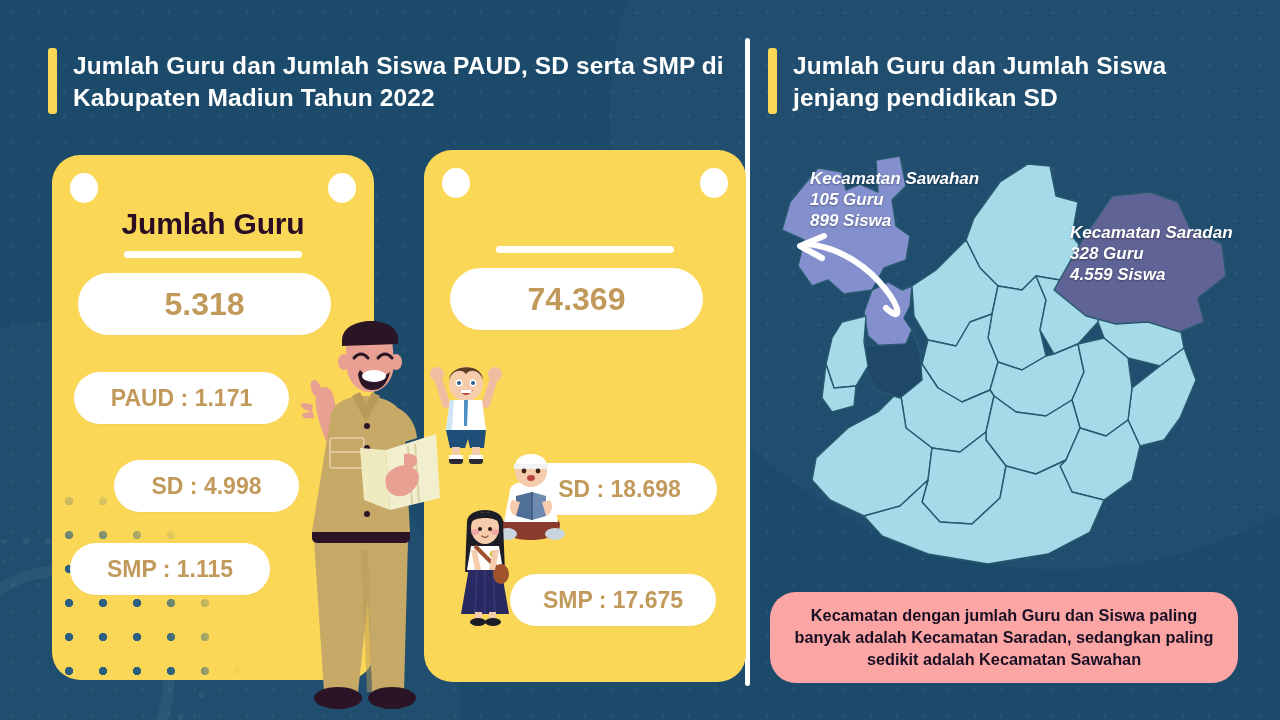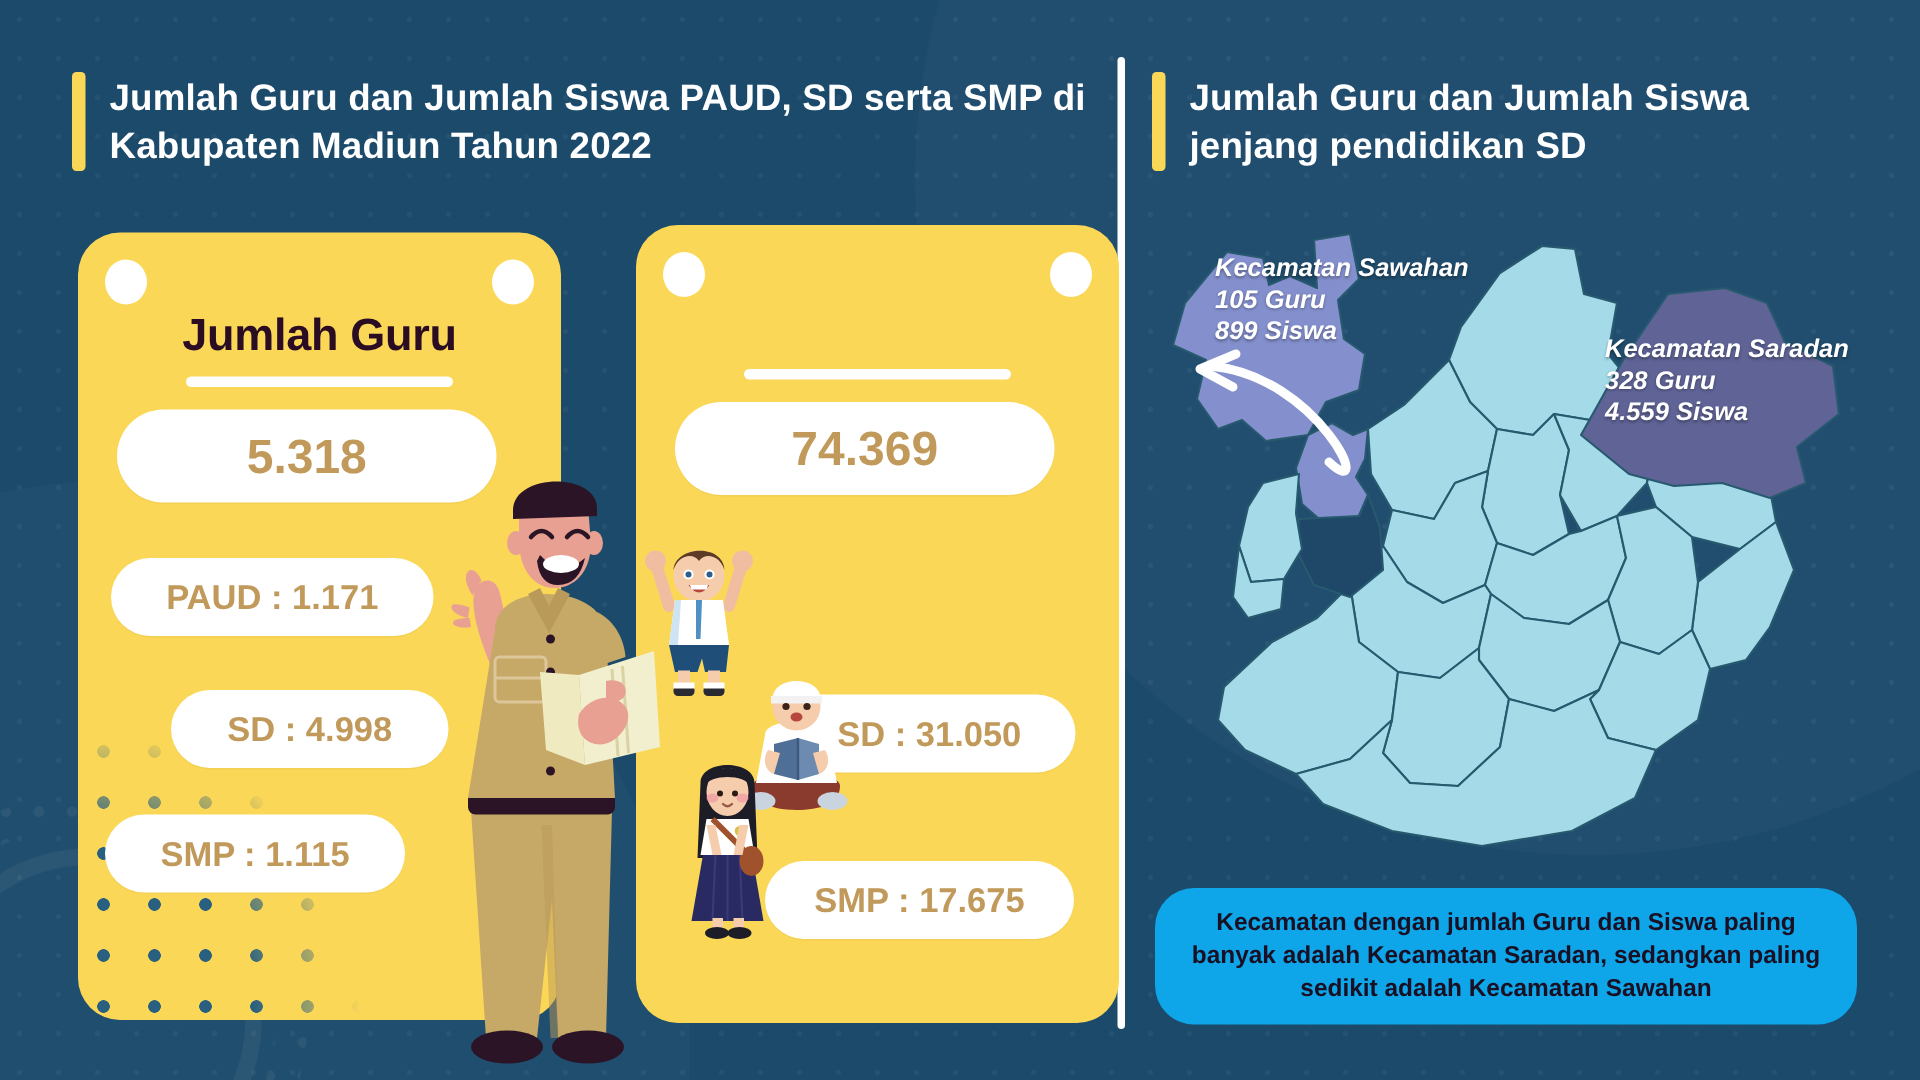--- a/index.html
+++ b/index.html
@@ -122,21 +122,21 @@
   .map-label{
     position:absolute;color:#ffffff;font-weight:bold;font-size:17px;line-height:21px;
     text-shadow:0 1px 2px rgba(0,0,0,.35);white-space:nowrap;font-style:italic;
   }
   #label-sawahan{left:50px;top:28px;}
   #label-saradan{left:310px;top:82px;}
 
   
   #caption{
     position:absolute;left:770px;top:592px;width:468px;
-    background:#0ea5e9;border-radius:26px;
+    background:#fca5a5;border-radius:26px;
     padding:12px 14px 13px;box-sizing:border-box;
     color:#1a1024;font-weight:bold;font-size:16.3px;line-height:22px;
     text-align:center;
   }
 </style>
 </head>
 <body>
 
 <div class="bg-arc a1"></div>
 <div class="bg-arc a2"></div>
@@ -168,21 +168,21 @@
   <div class="pill sm" id="guru-sd">SD : 4.998</div>
   <div class="pill sm" id="guru-smp">SMP : 1.115</div>
 </div>
 
 <div class="card" id="card-siswa">
   <div class="punch l"></div>
   <div class="punch r"></div>
   <div class="card-rule"></div>
 
   <div class="pill big" id="siswa-total">74.369</div>
-  <div class="pill sm" id="siswa-sd">SD : 31.050</div>
+  <div class="pill sm" id="siswa-sd">SD : 18.698</div>
   <div class="pill sm" id="siswa-smp">SMP : 17.675</div>
 </div>
 
 <svg class="illus" id="teacher" viewBox="0 0 200 420">
 
   <path d="M62 150 C52 128 46 108 48 96 C50 86 60 84 64 92 C67 99 68 112 72 122
            L82 138 Z" fill="#e8a092"></path>
   <path d="M47 97 c-4 -6 -6 -13 -3 -16 c3 -3 7 1 9 6 Z" fill="#e8a092"></path>
   <path d="M45 105 c-6 -2 -11 -3 -12 -1 c-1 3 5 7 11 8 Z" fill="#e8a092"></path>
   <path d="M45 112 c-6 0 -11 1 -11 3 c0 3 6 4 12 3 Z" fill="#e8a092"></path>

